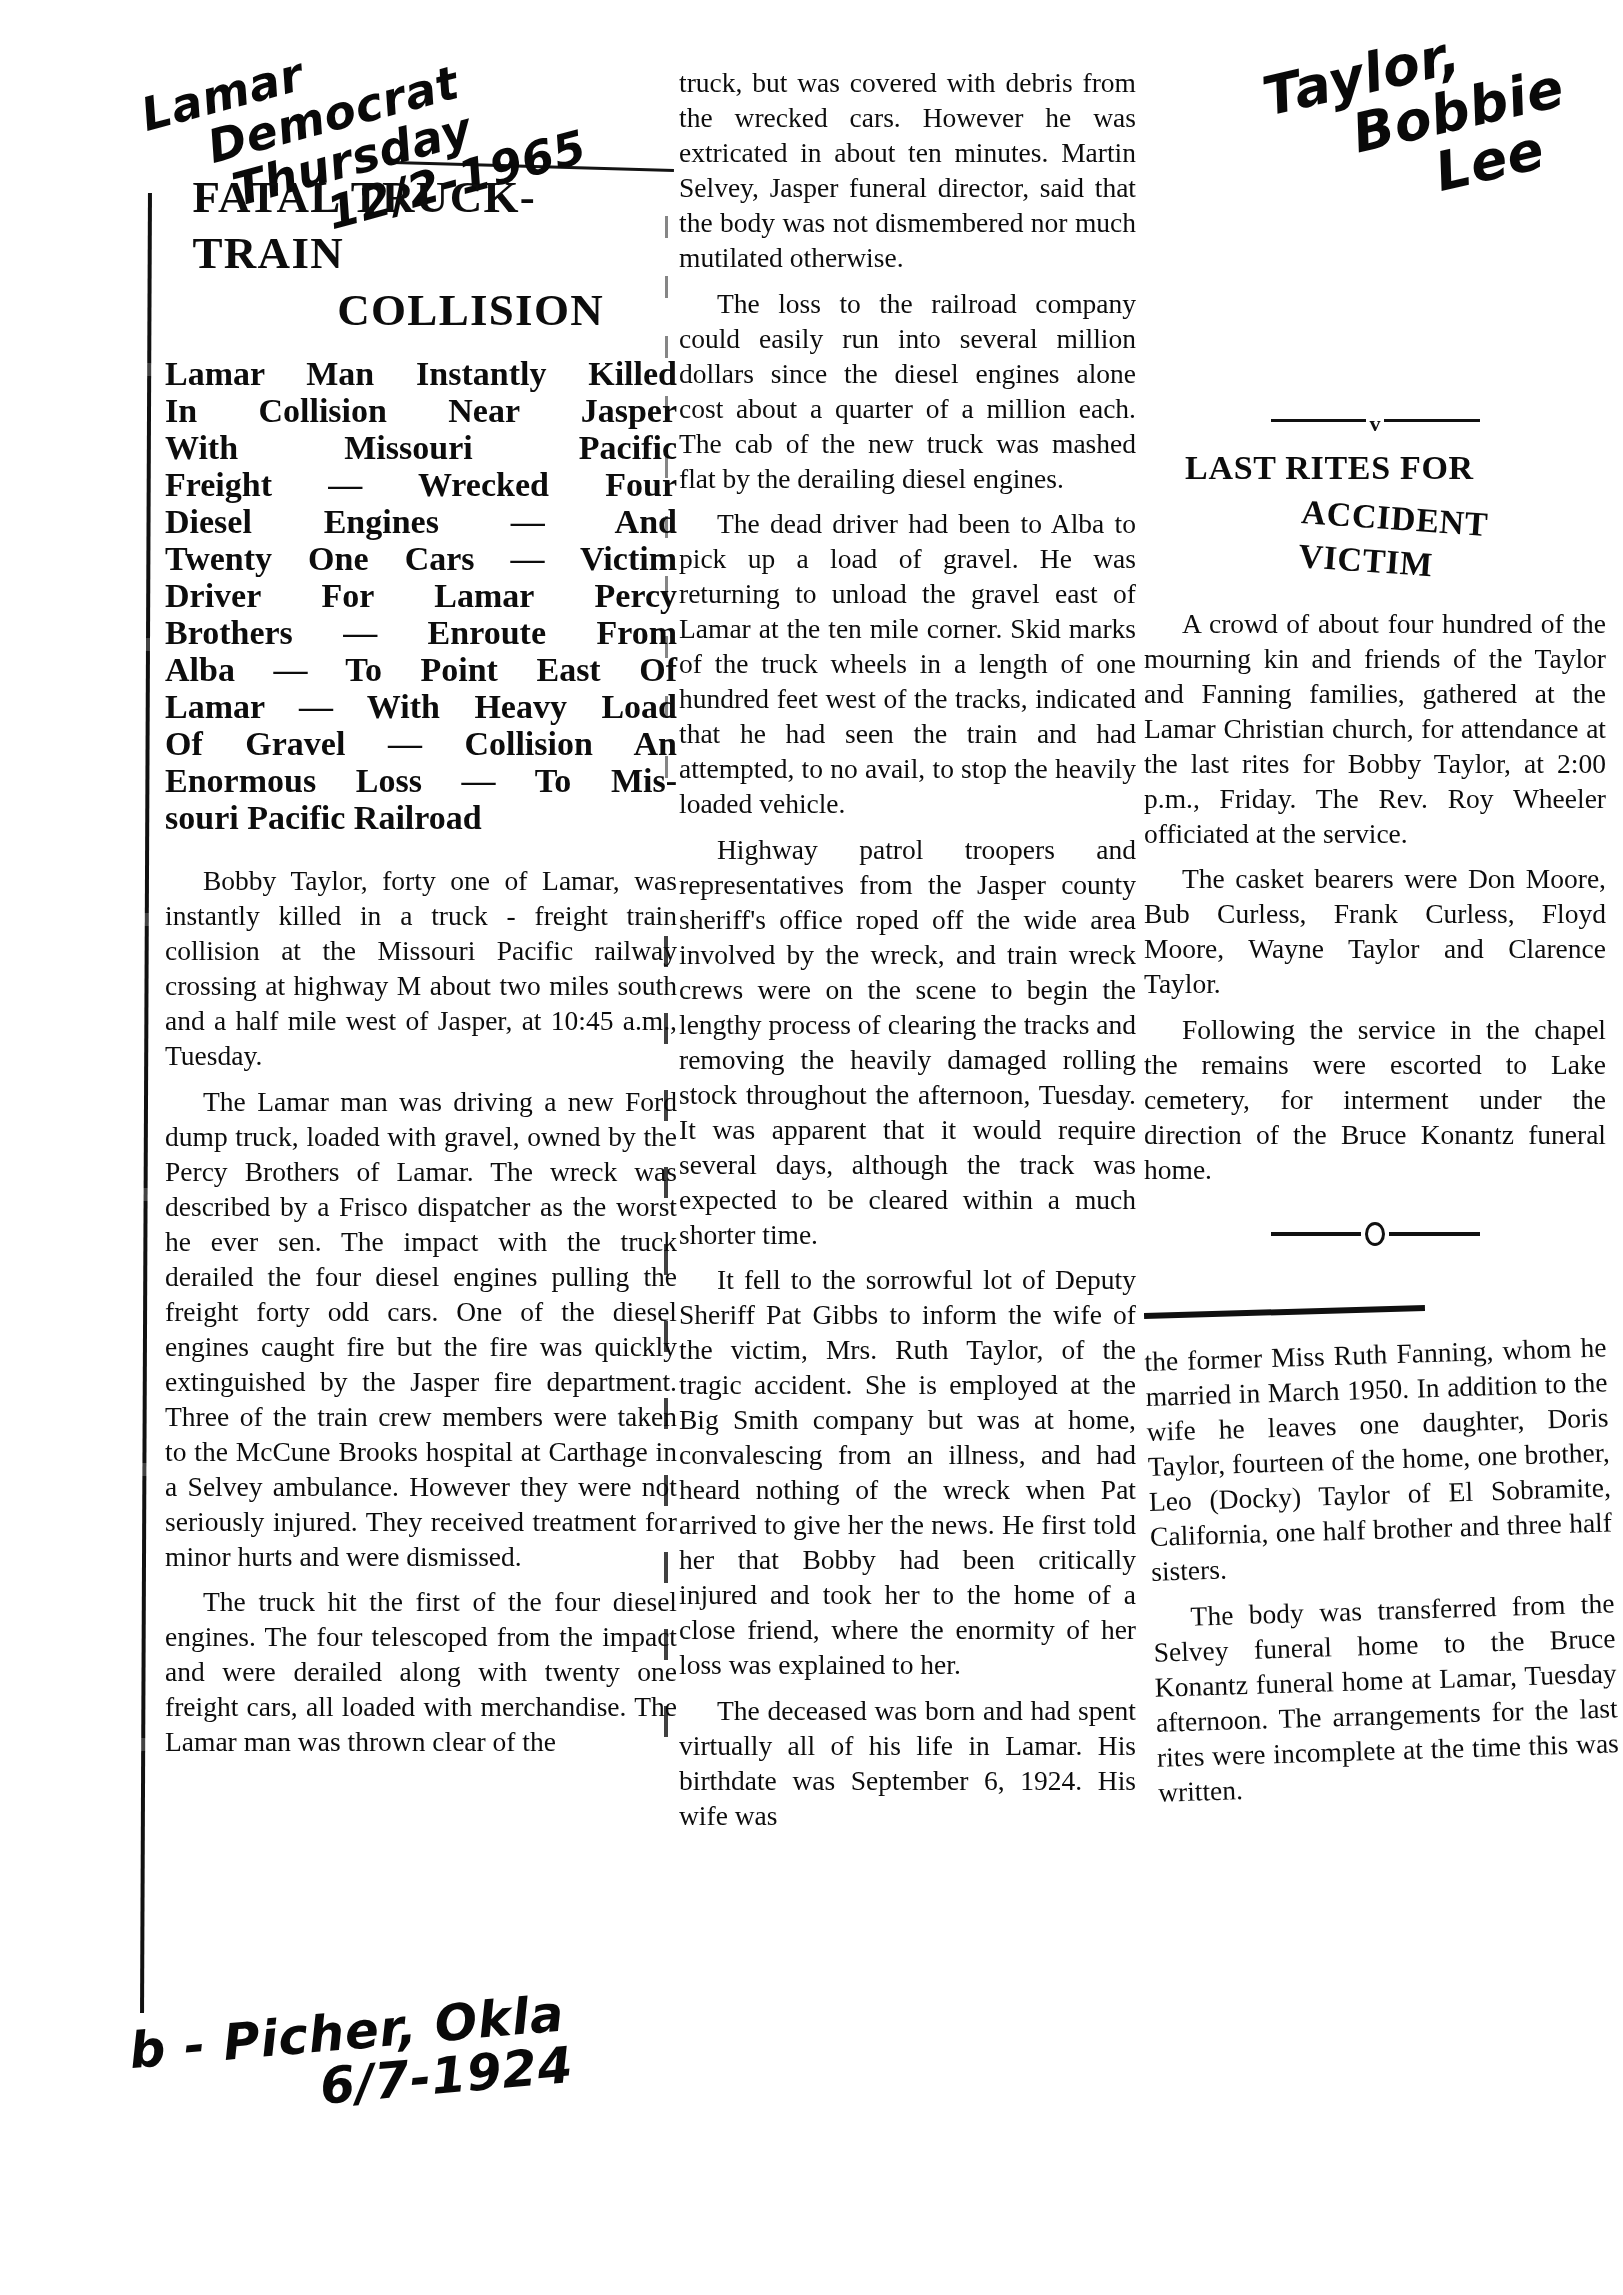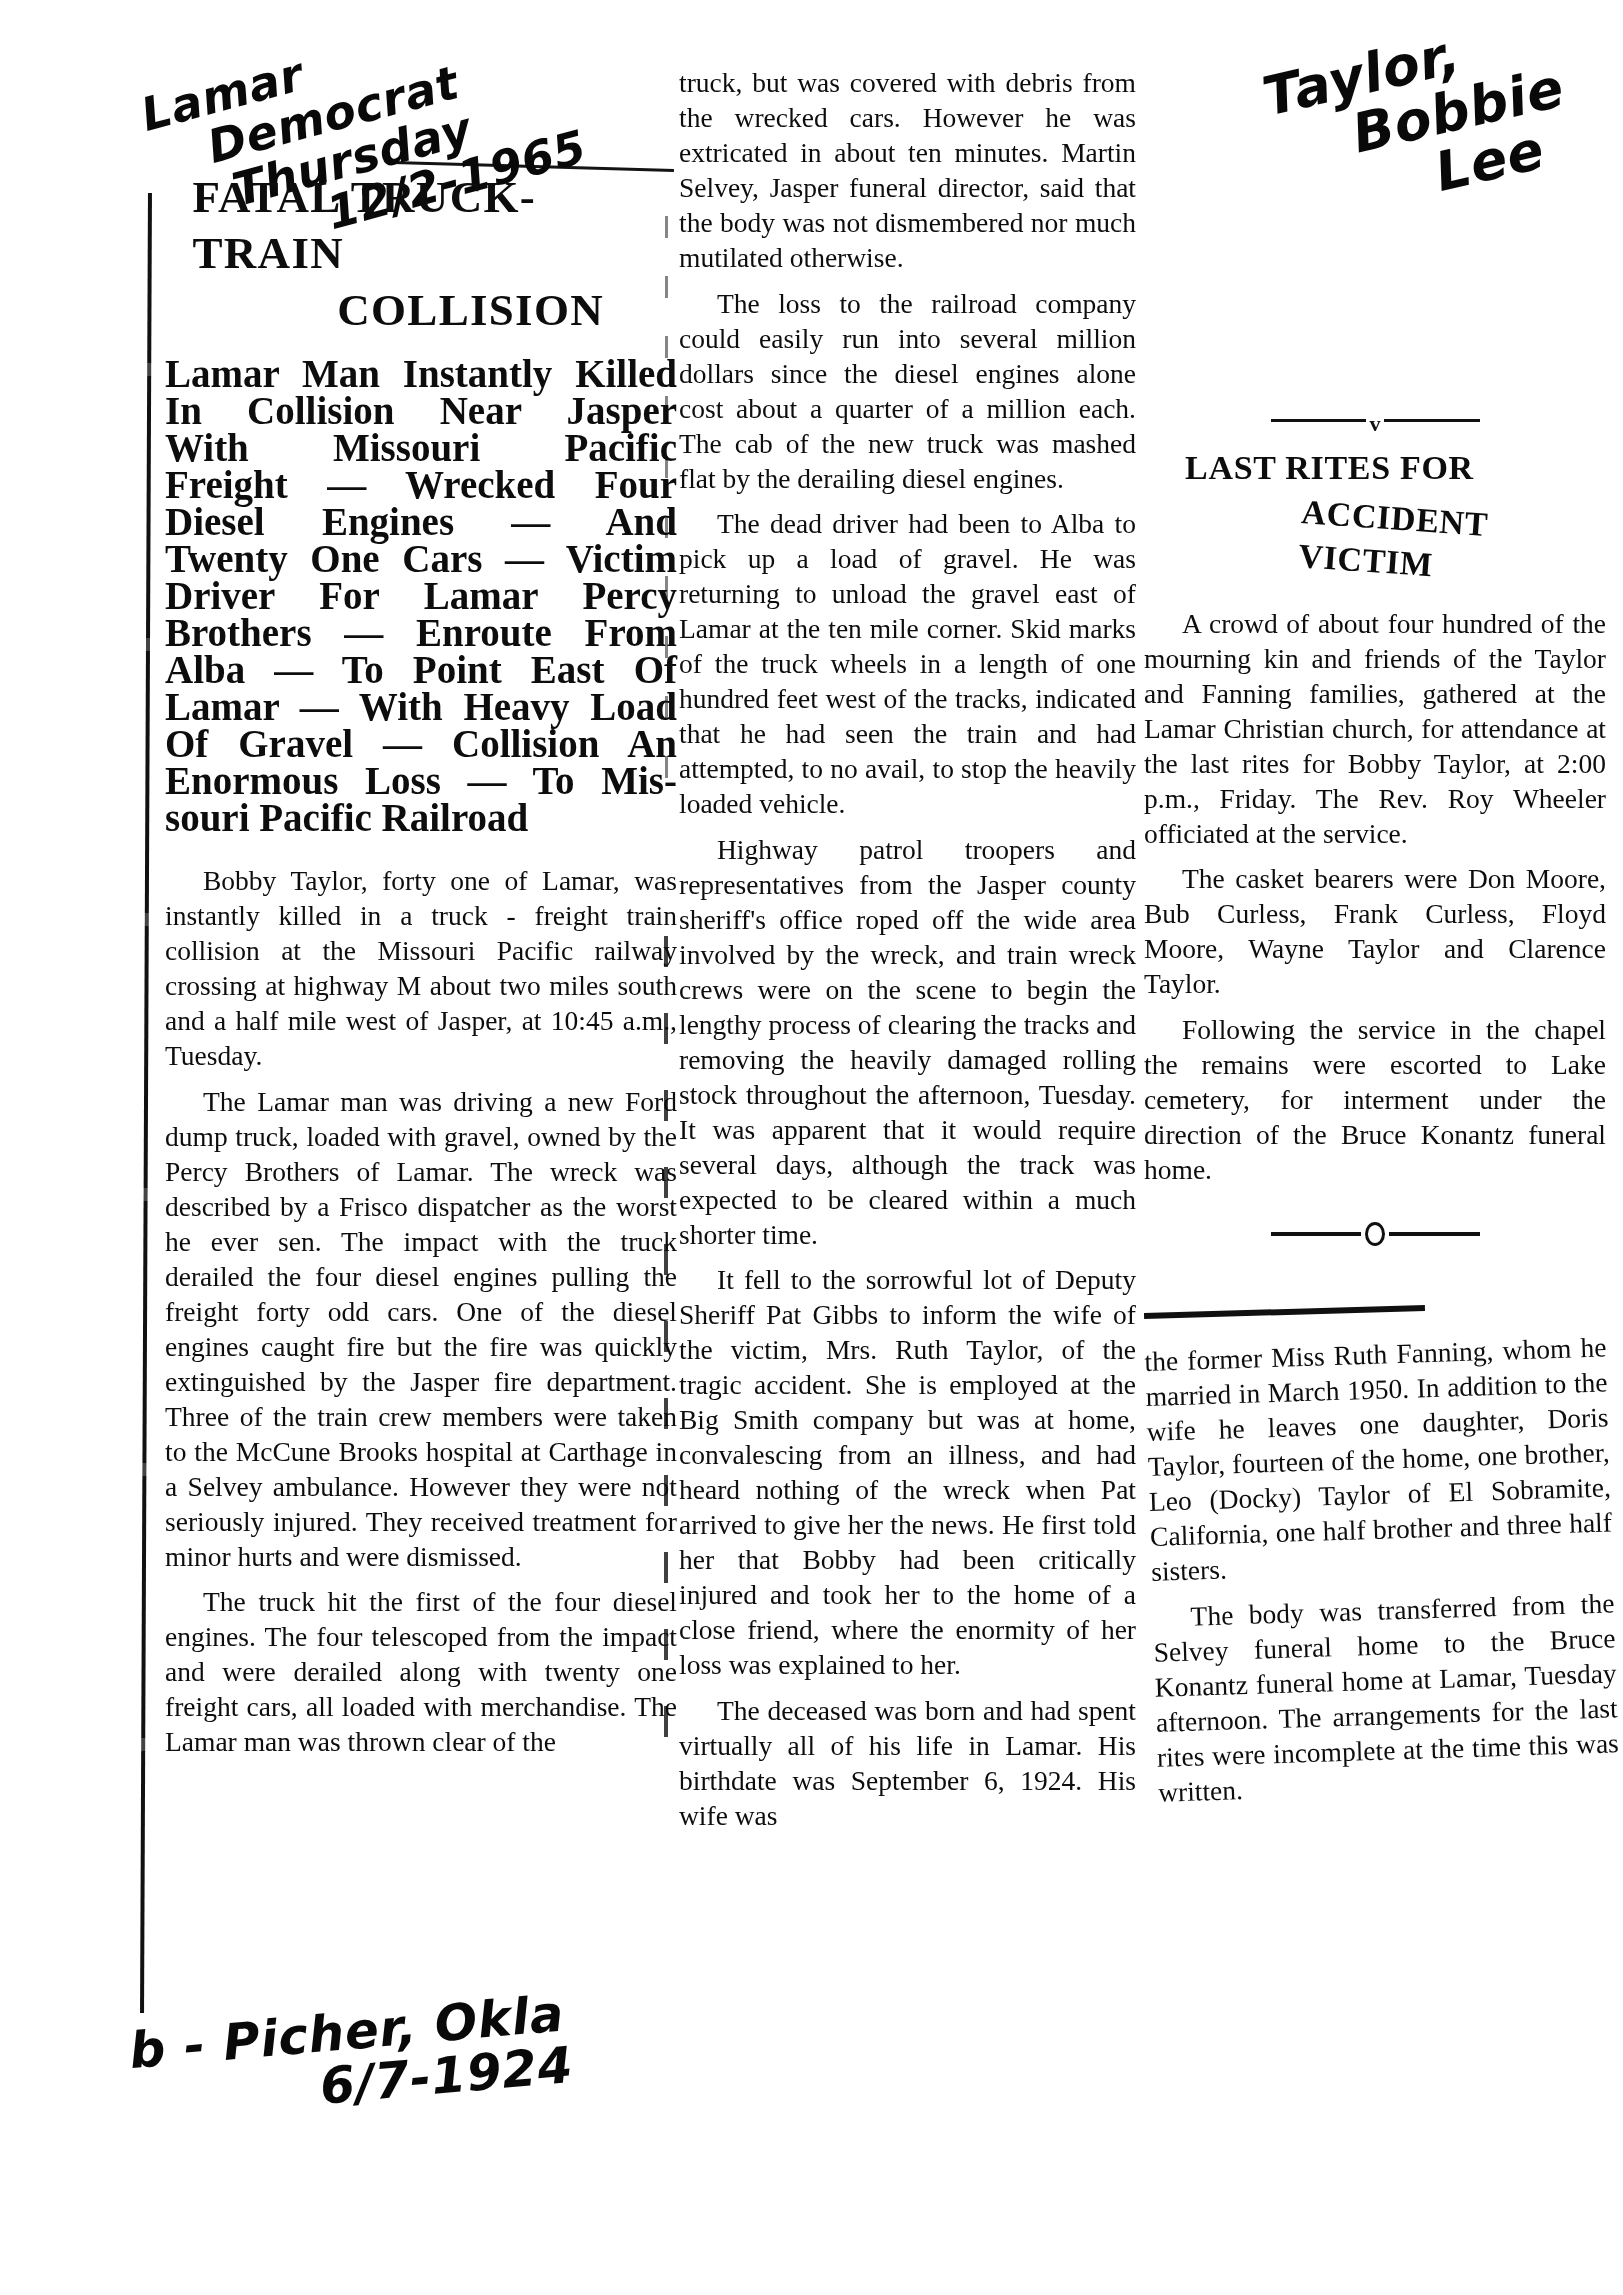--- a/index.html
+++ b/index.html
@@ -39,21 +39,21 @@
   
   .col{position:absolute;}
   .col1{left:165px;top:169px;width:512px;}
   .col2{left:679px;top:65px;width:457px;}
   .col3{left:1144px;top:419px;width:462px;}
 
   .kicker{margin:0 0 17px 0;font-size:45px;font-weight:bold;letter-spacing:1.3px;line-height:1.25;}
   .kicker .k1{display:block;padding-left:27.5px;}
   .kicker .k2{display:block;text-align:right;padding-right:73px;}
 
-  .subhead{font-weight:bold;font-size:39px;line-height:37px;}
+  .subhead{font-weight:bold;font-size:34px;line-height:37px;}
   .subhead div{text-align:justify;text-align-last:justify;}
   .subhead div:last-child{text-align-last:left;}
 
   .body{font-size:27.5px;line-height:35px;margin-top:27.5px;}
   .col2 .body{margin-top:0;}
   .body p{margin:0 0 10.5px 0;text-align:justify;text-indent:38px;}
   .body p.cont{text-indent:0;}
 
   .rites-headline{margin:23.6px 0 19.6px 0;font-size:34px;font-weight:bold;letter-spacing:0.7px;line-height:1.3;}
   .rites-headline .k1{display:block;margin-left:41px;}

